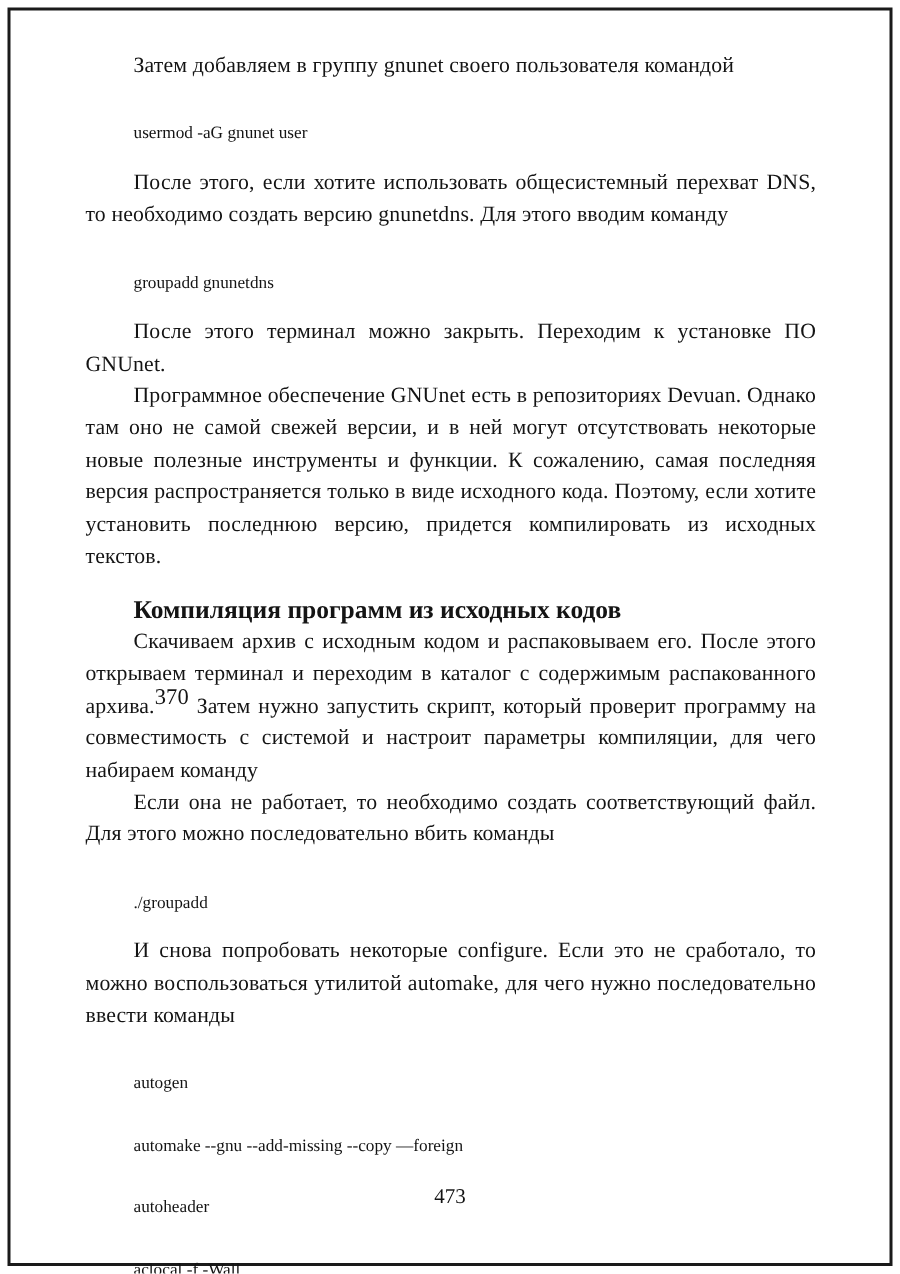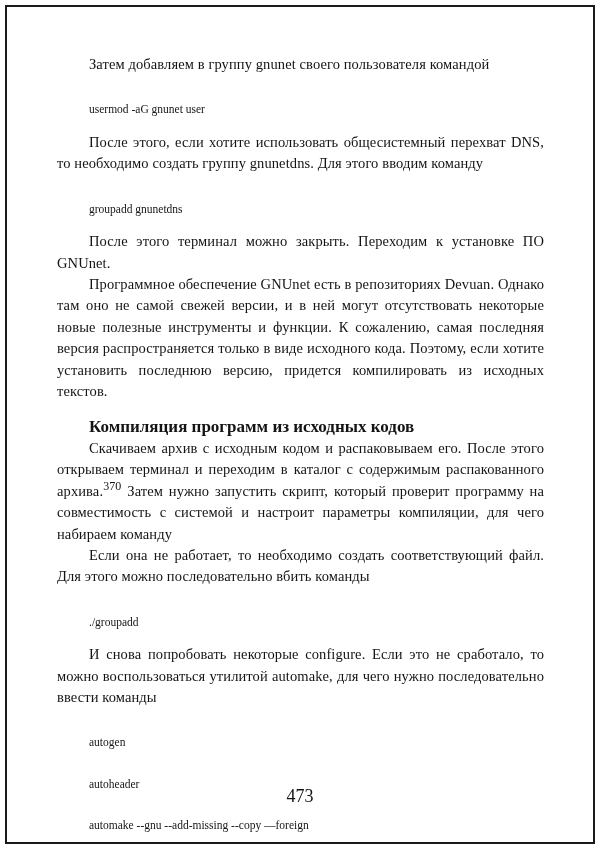--- a/index.html
+++ b/index.html
@@ -20,21 +20,21 @@
     inset: 5px;
     border: 2px solid #1a1a1a;
     pointer-events: none;
   }
   .page-inner {
     position: absolute;
     top: 0;
     left: 0;
     right: 0;
     bottom: 0;
-    padding: 54px 56px 0 57px;
+    padding: 34px 56px 0 57px;
     box-sizing: border-box;
     border-radius: 17px;
   }
   p.para {
     margin: 0;
     font-size: 14.5px;
     line-height: 21.4px;
     text-align: justify;
     text-indent: 32px;
     letter-spacing: 0.1px;
@@ -50,59 +50,59 @@
     margin: 14px 0 15px 32px;
     font-size: 11.5px;
     line-height: 14.5px;
     text-align: left;
   }
   .code-line {
     white-space: pre;
     margin-top: 27px;
   }
   sup.fnref {
-    font-size: 12px;
+    font-size: 15px;
     line-height: 0;
     vertical-align: super;
     font-family: Liberation Serif, serif;
   }
   .page-number {
     position: absolute;
     bottom: 42px;
     left: 0;
     width: 100%;
     text-align: center;
-    font-size: 18px;
+    font-size: 14px;
   }
 </style>
 </head>
 <body>
 
 <div class="page-frame"></div>
 
 <div class="page-inner">
   <div id="page-body">
       <p class="para">Затем добавляем в группу gnunet своего пользователя командой</p>
       <div class="code">
         <div class="code-line">usermod -aG gnunet user</div>
       </div>
-      <p class="para">После этого, если хотите использовать общесистемный перехват DNS, то необходимо создать группу gnunetdns. Для этого вводим команду</p>
+      <p class="para">После этого, если хотите использовать общесистемный перехват DNS, то необходимо создать версию gnunetdns. Для этого вводим команду</p>
       <div class="code">
         <div class="code-line">groupadd gnunetdns</div>
       </div>
       <p class="para">После этого терминал можно закрыть. Переходим к установке ПО GNUnet.</p>
       <p class="para">Программное обеспечение GNUnet есть в репозиториях Devuan. Однако там оно не самой свежей версии, и в ней могут отсутствовать некоторые новые полезные инструменты и функции. К сожалению, самая последняя версия распространяется только в виде исходного кода. Поэтому, если хотите установить последнюю версию, придется компилировать из исходных текстов.</p>
       <p class="heading">Компиляция программ из исходных кодов</p>
       <p class="para">Скачиваем архив с исходным кодом и распаковываем его. После этого открываем терминал и переходим в каталог с содержимым распакованного архива.<sup class="fnref">370</sup> Затем нужно запустить скрипт, который проверит программу на совместимость с системой и настроит параметры компиляции, для чего набираем команду</p>
       <p class="para">Если она не работает, то необходимо создать соответствующий файл. Для этого можно последовательно вбить команды</p>
       <div class="code">
         <div class="code-line">./groupadd</div>
       </div>
       <p class="para">И снова попробовать некоторые configure. Если это не сработало, то можно воспользоваться утилитой automake, для чего нужно последовательно ввести команды</p>
       <div class="code">
         <div class="code-line">autogen</div>
+        <div class="code-line">automake --gnu --add-missing --copy —foreign</div>
         <div class="code-line">autoheader</div>
-        <div class="code-line">automake --gnu --add-missing --copy —foreign</div>
         <div class="code-line">aclocal -f -Wall</div>
       </div>
     </div>
   <div class="page-number">473</div>
 </div>
 
 </body></html>

